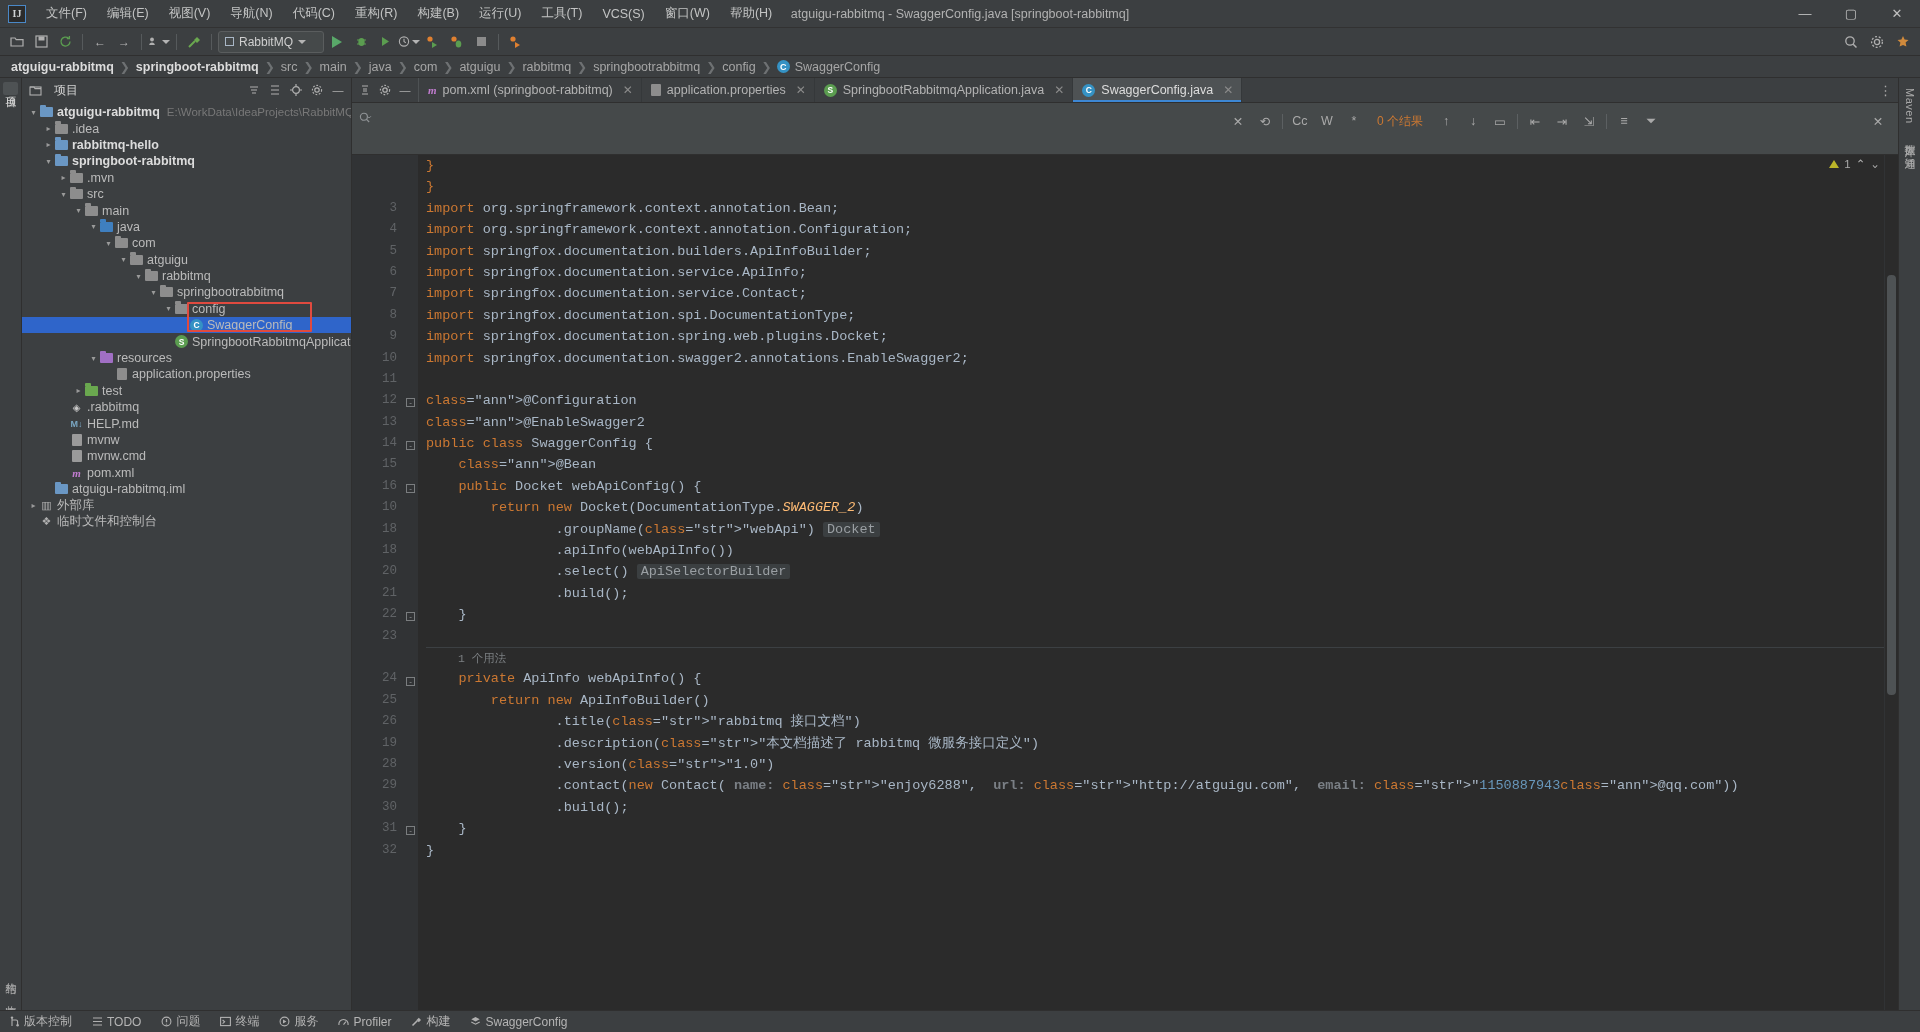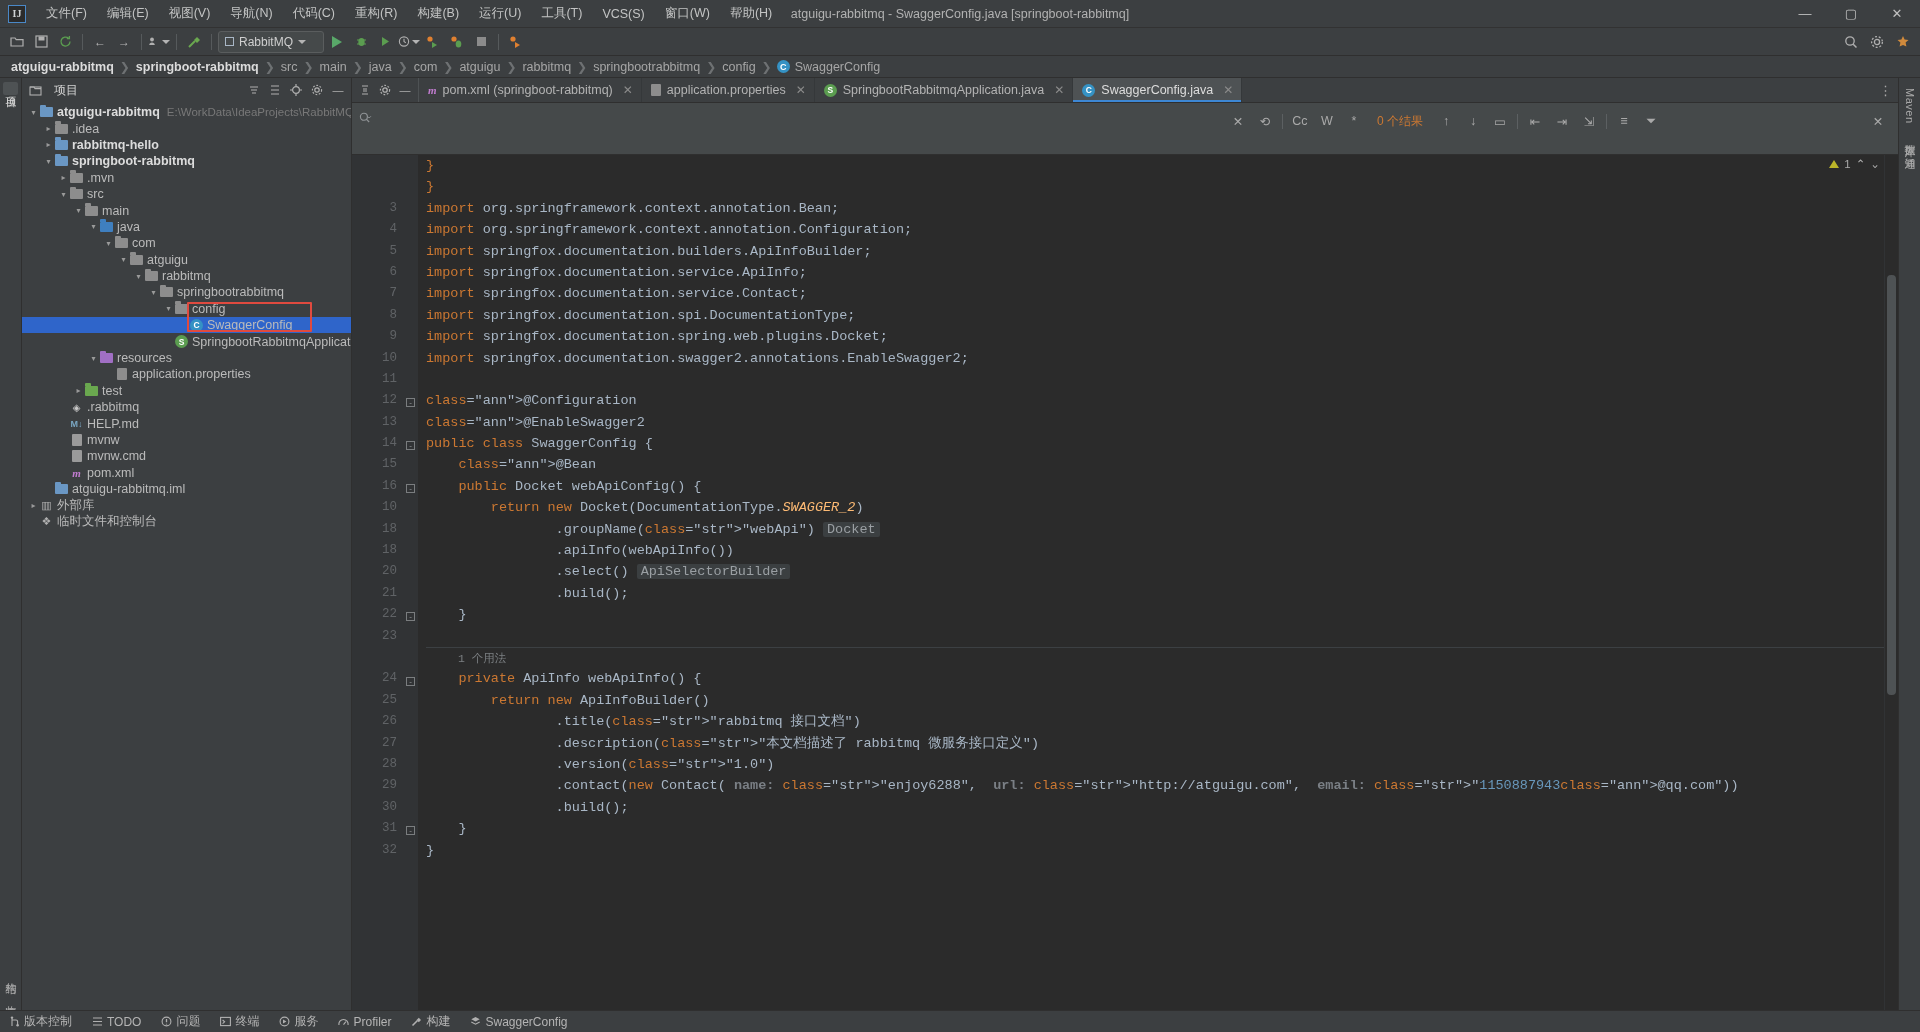--- a/index.html
+++ b/index.html
@@ -706,21 +706,21 @@
             <div class="g-line">18</div>
             <div class="g-line">18</div>
             <div class="g-line">20</div>
             <div class="g-line">21</div>
             <div class="g-line">22</div>
             <div class="g-line">23</div>
             <div class="g-line"></div>
             <div class="g-line">24</div>
             <div class="g-line">25</div>
             <div class="g-line">26</div>
-            <div class="g-line">27</div>
+            <div class="g-line">19</div>
             <div class="g-line">28</div>
             <div class="g-line">29</div>
             <div class="g-line">30</div>
             <div class="g-line">31</div>
             <div class="g-line">32</div>
           </div>
         <div class="fold-col" id="foldcol">
             <div class="fold" style="top: 243.4px;">-</div>
             <div class="fold" style="top: 286.2px;">-</div>
             <div class="fold" style="top: 329px;">-</div>

